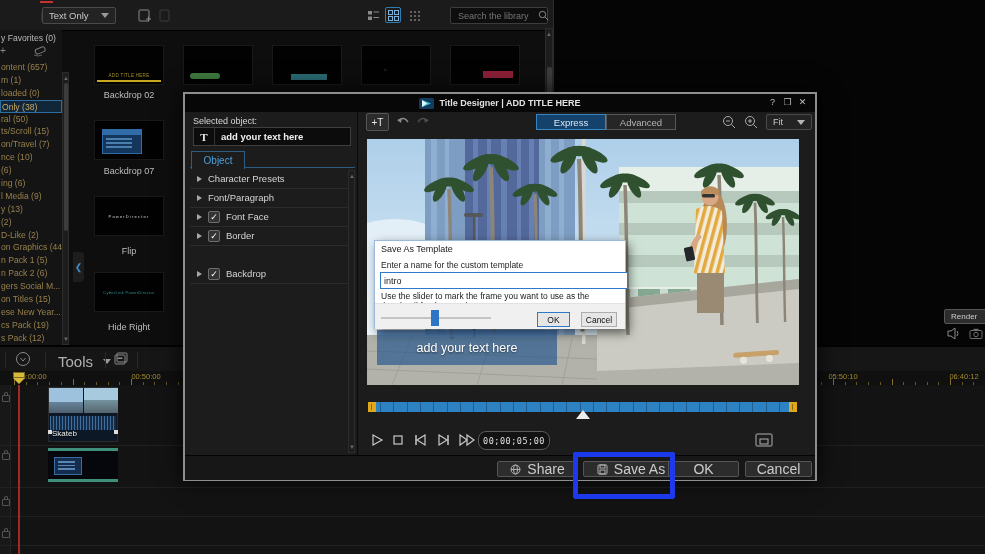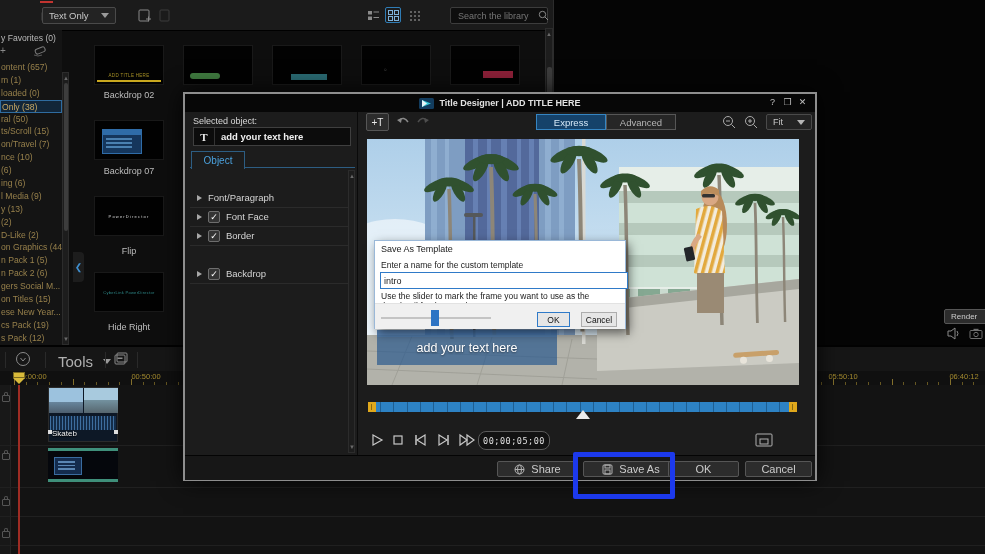--- a/index.html
+++ b/index.html
@@ -63,21 +63,21 @@
        color:#eee;font-family:"Liberation Serif",serif;font-size:11px;font-weight:bold;}
   .obj-input .val{color:#f0f0f0;font-size:9.5px;font-weight:bold;padding-left:6px;}
   .tab{position:absolute;background:#1c1c1c;border:1px solid #2d5d82;border-bottom:none;color:#4aa0dc;
        font-size:10px;text-align:center;z-index:2;}
   .acc-row{position:absolute;left:5px;width:160px;height:19px;border-bottom:1px solid #2b2b2b;display:flex;align-items:center;gap:6px;}
   .acc-arrow{width:0;height:0;border-top:3.5px solid transparent;border-bottom:3.5px solid transparent;border-left:5px solid #a8a8a8;margin-left:7px;}
   .cbx{width:12px;height:12px;background:#343434;border:1px solid #6e6e6e;border-radius:2px;box-sizing:border-box;
        color:#fff;font-size:9px;line-height:10px;text-align:center;}
   .acc-label{font-size:9.5px;color:#d5d5d5;}
   .seg{position:absolute;height:16px;box-sizing:border-box;font-size:9.5px;display:flex;align-items:center;justify-content:center;}
-  .btn-dark{background:#2c2c2c;border:1px solid #565656;border-radius:2px;color:#cccccc;font-size:11px;
+  .btn-dark{background:#2c2c2c;border:1px solid #565656;border-radius:2px;color:#cccccc;font-size:14px;
        display:flex;align-items:center;justify-content:center;box-sizing:border-box;}
   .scrub{position:absolute;background:#2d82c4;overflow:hidden;}
   #scrubber-ticks i{position:absolute;top:0;width:1px;height:10px;background:#1e5e92;}
   .scrub-cap{position:absolute;top:0;width:8px;height:10px;background:#e0a81c;}
   .scrub-cap:after{content:'';position:absolute;left:3px;top:2px;width:1px;height:6px;background:#8a6a10;}
 
   
   .modal{position:absolute;left:189px;top:146px;width:252px;height:89px;background:#ffffff;border:1px solid #9ab8d8;
        box-shadow:3px 4px 10px rgba(0,0,0,.55);z-index:12;box-sizing:border-box;}
   .modal-title{font-size:9px;color:#1a1a1a;padding:3px 0 0 6px;}
@@ -456,20 +456,24 @@
     <span class="winbtn" style="left:611px;">✕</span>
 
     <div class="a panel-label" style="left:8px;top:22px;">Selected object:</div>
     <div class="obj-input" style="left:8px;top:33px;width:158px;height:19px;">
       <span class="ticon">T</span>
       <span class="val">add your text here</span>
     </div>
     <div class="tab" style="left:6px;top:57px;width:52px;height:17px;line-height:17px;">Object</div>
     <div class="a" style="left:5px;top:73px;width:165px;height:1px;background:#2d5d82;"></div>
 
+    <div class="acc-row" style="top:75px;">
+      <span class="acc-arrow"></span>
+      <span class="acc-label">Character Presets</span>
+    </div>
     <div class="acc-row" style="top:94px;">
       <span class="acc-arrow"></span>
       <span class="acc-label">Font/Paragraph</span>
     </div>
     <div class="acc-row" style="top:113px;">
       <span class="acc-arrow"></span>
       <span class="cbx">✓</span>
       <span class="acc-label">Font Face</span>
     </div>
     <div class="acc-row" style="top:132px;">

